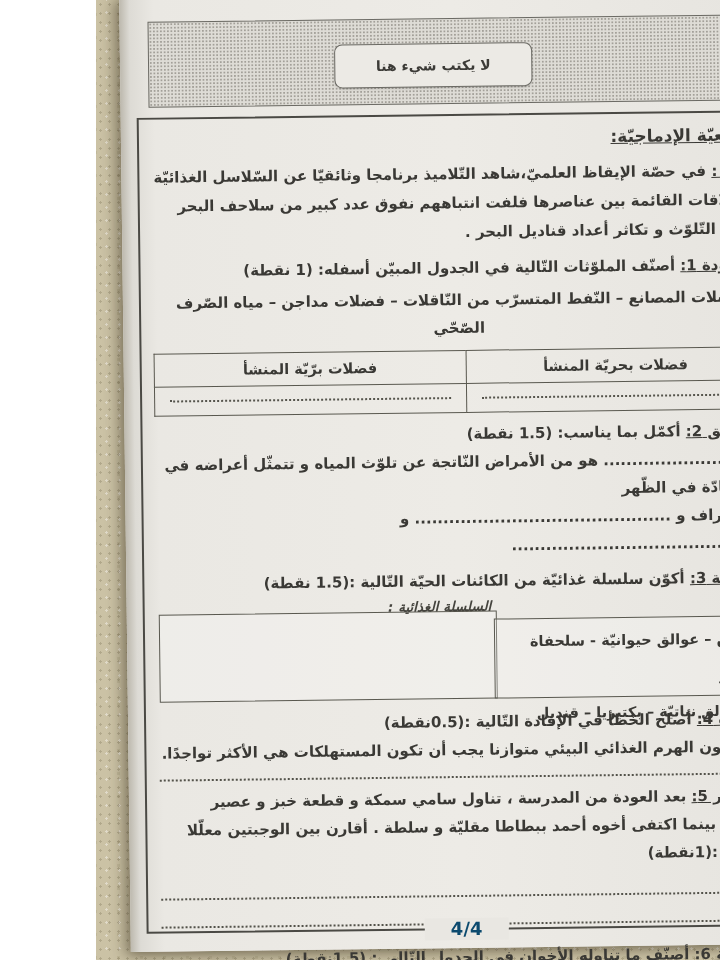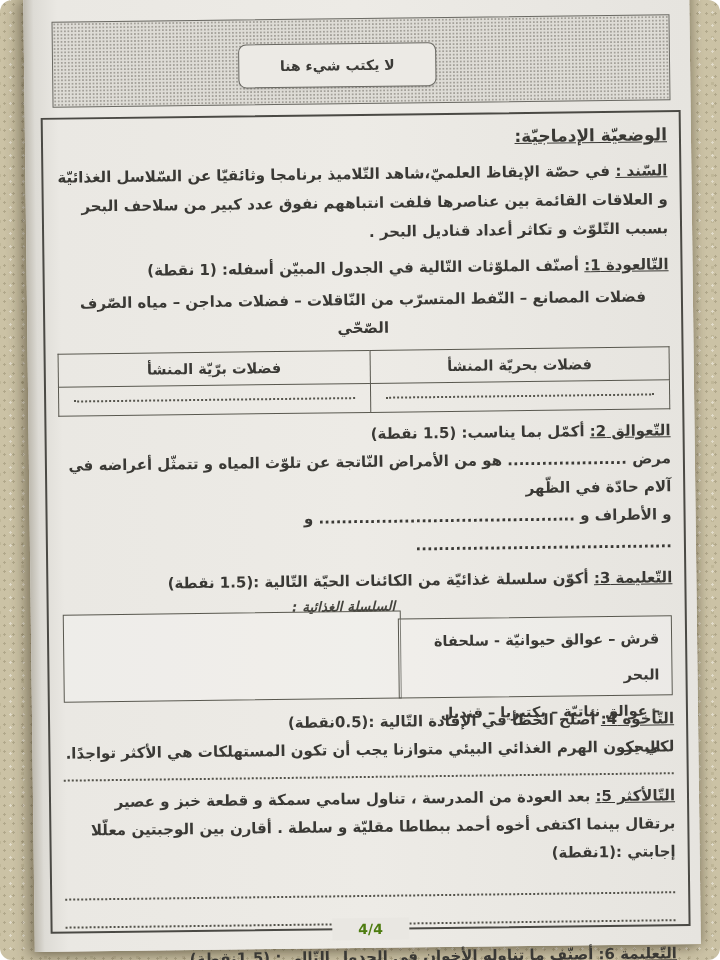--- a/index.html
+++ b/index.html
@@ -1,29 +1,28 @@
 <!DOCTYPE html>
 <html lang="ar" dir="rtl"><head>
 <meta charset="utf-8">
 <style>
   html,body{margin:0;padding:0;}
   body{
     width:720px;height:960px;overflow:hidden;
     font-family:"DejaVu Sans",sans-serif;
   }
   .photo{
-    position:relative;width:720px;height:960px;overflow:hidden;
+    position:relative;width:624px;height:960px;overflow:hidden;
     background-color:#cbc2a5;
     background-image:
       radial-gradient(rgba(110,100,70,.28) 1px, transparent 1.3px),
       radial-gradient(rgba(255,255,255,.4) 1px, transparent 1.3px),
       radial-gradient(rgba(140,130,95,.18) 1.4px, transparent 1.8px);
     background-size:9px 9px,13px 13px,23px 23px;
     background-position:0 0,4px 6px,11px 3px;
-    border-radius:12px;
   }
   .paper{
     position:absolute;left:29px;top:-8px;width:666px;height:956px;
     background:#eae8e3;
     background-image:linear-gradient(90deg,#bdb9ae 0,#ddDBd5 10px,#eae8e3 34px,#edebe6 50%,#e6e4df 100%);
     transform:rotate(-0.7deg);
     box-shadow:-6px 4px 14px rgba(50,42,25,.45), 4px 0 10px rgba(50,42,25,.25);
   }
   .content{position:absolute;left:6px;right:8px;top:14px;bottom:0;color:#33322e;}
 
@@ -70,21 +69,21 @@
   .t3-zone{position:relative;height:102px;margin:4px 0 2px;}
   .big-box{position:absolute;right:44.5%;left:2px;top:12px;bottom:2px;border:1.6px solid #59584f;background:rgba(252,252,250,.25);}
   .chain-label{position:absolute;right:45%;top:-4px;font-style:italic;font-size:13.5px;font-weight:bold;color:#45443e;padding:0 2px;line-height:22px;}
   .org-box{position:absolute;right:1px;width:41.5%;top:20px;bottom:2px;border:1.6px solid #59584f;background:rgba(252,252,250,.25);
     padding:4px 12px 0 6px;line-height:36px;font-size:14.5px;}
   .dotted-line{height:0;border-bottom:2.4px dotted #53524a;margin:12px 1px 0;}
   .dl-gap{margin-top:26px;}
 
   .page-num{
     position:absolute;bottom:-12px;left:50%;transform:translateX(-50%);
-    background:#e9e7e2;padding:0 26px;font-size:14px;font-weight:bold;color:#4d7c0f;
+    background:#e9e7e2;padding:0 26px;font-size:18px;font-weight:bold;color:#0c4a6e;
     line-height:22px;
   }
 </style>
 </head>
 <body>
 
 <div class="photo">
   <div class="paper">
     <div class="content">
 

